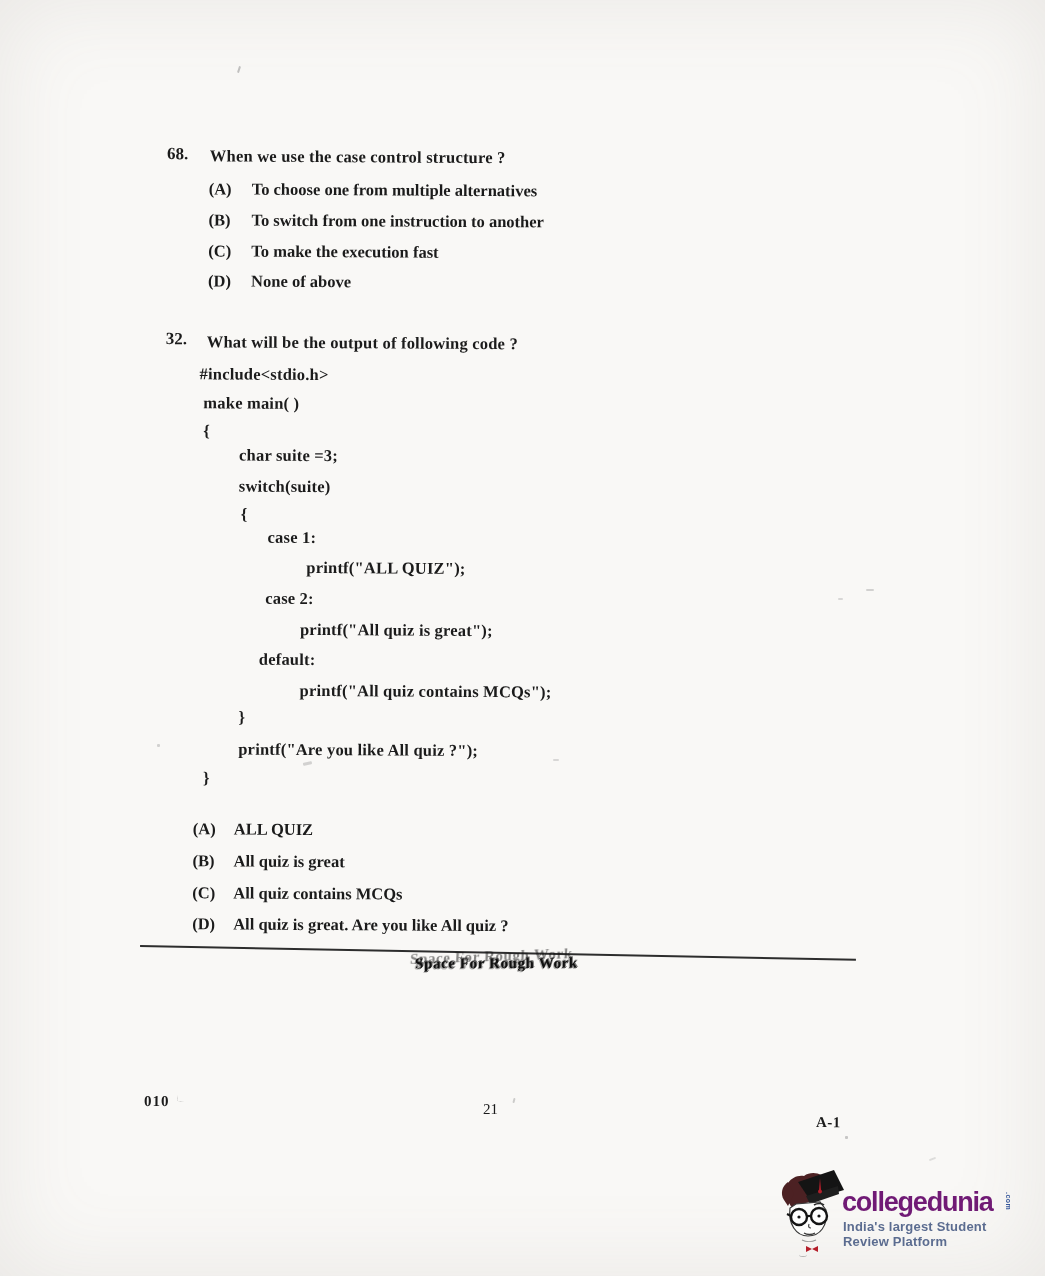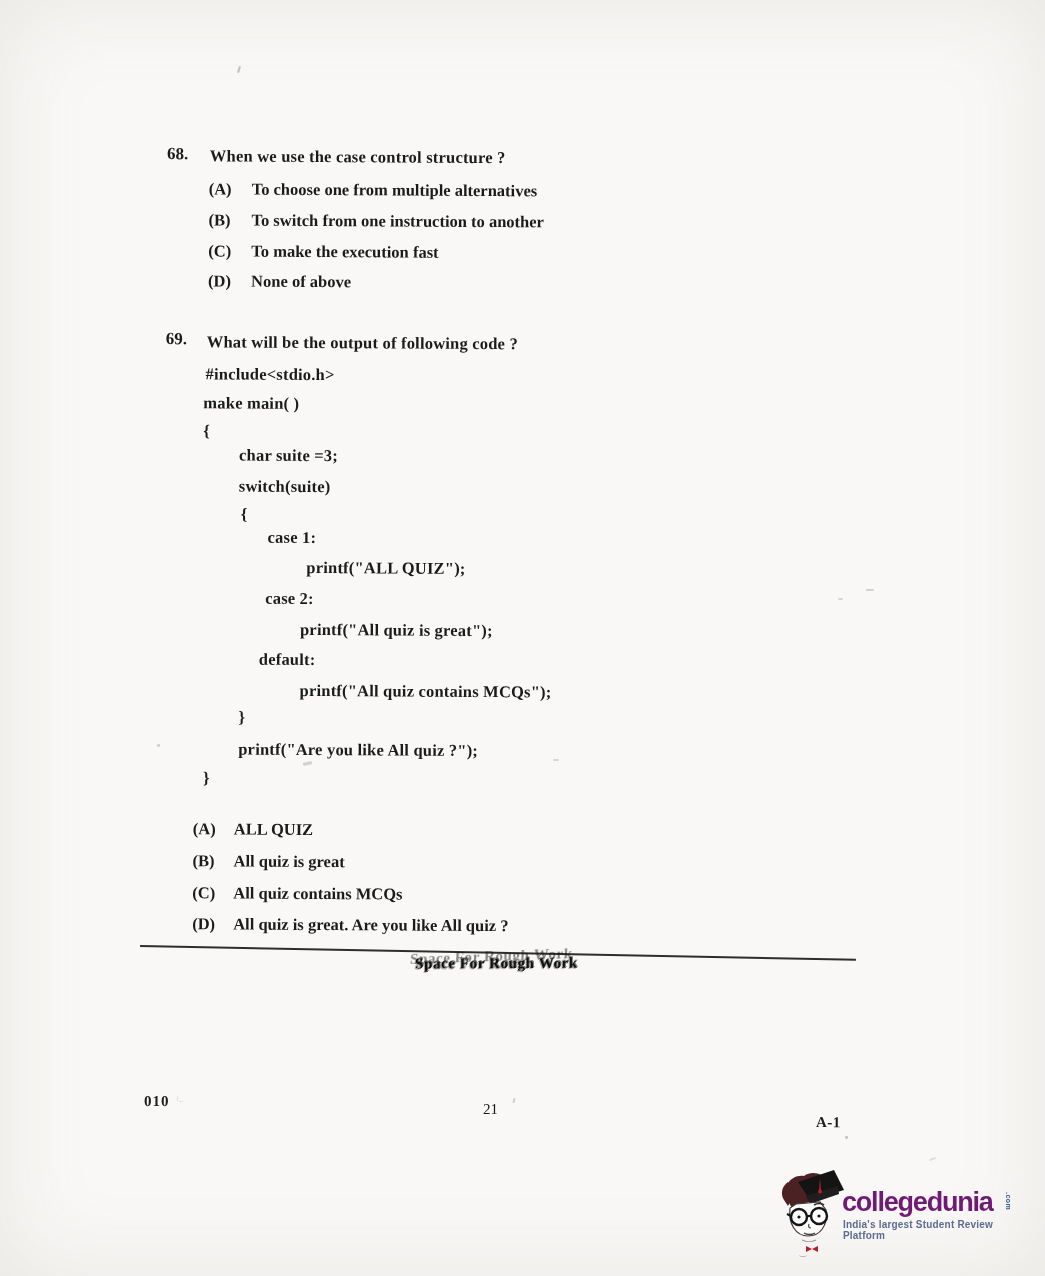--- a/index.html
+++ b/index.html
@@ -63,21 +63,21 @@
   }
   .logo .tld{
     position:absolute;left:229px;top:28px;
     font-family:"Liberation Sans", sans-serif;
     font-size:7px;font-weight:700;color:#35569a;
     writing-mode:vertical-rl;letter-spacing:0.5px;
   }
   .logo .tagline{
     position:absolute;left:67px;top:55px;
     font-family:"Liberation Sans", sans-serif;
-    font-size:10px;font-weight:700;letter-spacing:0.2px;
+    font-size:13px;font-weight:700;letter-spacing:0.2px;
     color:#5b6c90;
   }
   
   .speck{position:absolute;background:#8a8a8a;opacity:0.5;border-radius:1px;}
   .sp1{left:238px;top:66px;width:2px;height:7px;transform:rotate(18deg);}
   .sp2{left:866px;top:589px;width:8px;height:2px;opacity:0.35;}
   .sp3{left:838px;top:598px;width:5px;height:2px;opacity:0.3;}
   .sp4{left:553px;top:759px;width:6px;height:2px;opacity:0.3;}
   .sp5{left:303px;top:762px;width:9px;height:3px;opacity:0.35;transform:rotate(-12deg);}
   .sp6{left:157px;top:744px;width:3px;height:3px;opacity:0.35;}
@@ -104,24 +104,24 @@
       </div>
       <div class="abs opt q68" style="left:209px;top:241px">
         <span class="olabel">(C)</span><span class="otext">To make the execution fast</span>
       </div>
       <div class="abs opt q68" style="left:209px;top:271px">
         <span class="olabel">(D)</span><span class="otext">None of above</span>
       </div>
     </section>
 
     <section>
-      <div class="abs qnum" style="left:167px;top:329px">69.</div>
+      <div class="abs qnum" style="left:167px;top:329px">32.</div>
       <div class="abs qtext" style="left:208px;top:332px">What will be the output of following code ?</div>
 
-      <div class="abs code" style="left:207px;top:364px">#include&lt;stdio.h&gt;</div>
+      <div class="abs code" style="left:201px;top:364px">#include&lt;stdio.h&gt;</div>
       <div class="abs code" style="left:205px;top:393px">make main( )</div>
       <div class="abs code" style="left:205px;top:421px">{</div>
       <div class="abs code" style="left:241px;top:445px">char suite =3;</div>
       <div class="abs code" style="left:241px;top:476px">switch(suite)</div>
       <div class="abs code" style="left:243px;top:504px">{</div>
       <div class="abs code" style="left:270px;top:527px">case 1:</div>
       <div class="abs code" style="left:309px;top:557px">printf("ALL QUIZ");</div>
       <div class="abs code" style="left:268px;top:588px">case 2:</div>
       <div class="abs code" style="left:303px;top:619px">printf("All quiz is great");</div>
       <div class="abs code" style="left:262px;top:649px">default:</div>

